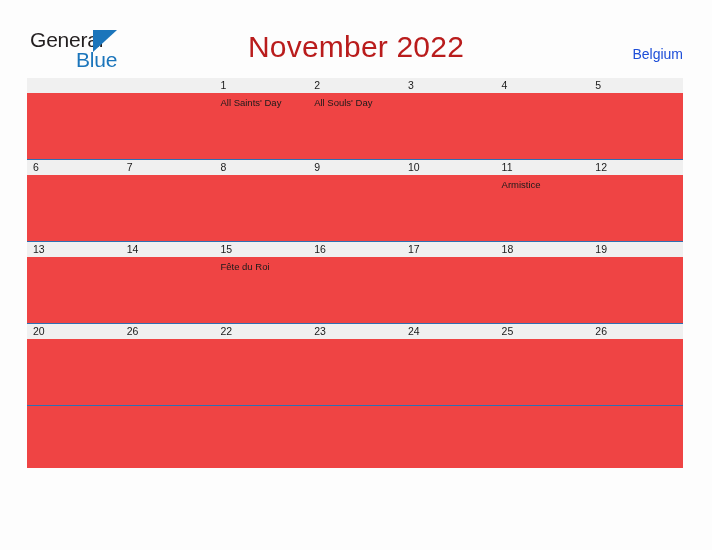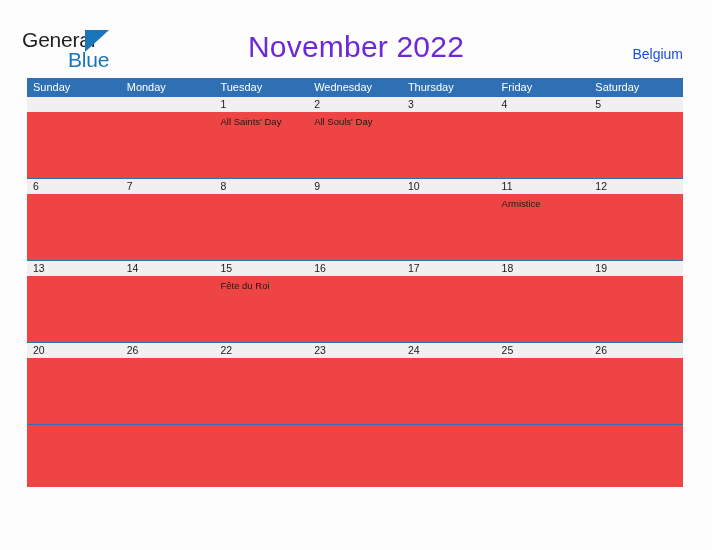--- a/index.html
+++ b/index.html
@@ -26,21 +26,21 @@
   .header {
     position: absolute;
     left: 0;
     top: 0;
     width: 712px;
     height: 76px;
   }
 
   .logo {
     position: absolute;
-    left: 22px;
+    left: 30px;
     top: 28px;
     width: 110px;
     height: 42px;
   }
   .logo-general {
     position: absolute;
     left: 0;
     top: 0;
     font-size: 21px;
     letter-spacing: -0.2px;
@@ -67,21 +67,21 @@
   }
 
   .title {
     position: absolute;
     left: 0;
     top: 30px;
     width: 712px;
     text-align: center;
     font-size: 30px;
     font-weight: 400;
-    color: #6d28d9;
+    color: #b91c1c;
     letter-spacing: 0.2px;
   }
 
   .country {
     position: absolute;
     right: 29px;
     top: 46px;
     font-size: 14px;
     color: #1d4ed8;
   }
@@ -167,29 +167,20 @@
     </div>
 
     <div class="title">November 2022</div>
 
     <div class="country">Belgium</div>
 
   </div>
 
   <div class="calendar">
 
-    <div class="weekdays">
-      <div class="weekday">Sunday</div>
-      <div class="weekday">Monday</div>
-      <div class="weekday">Tuesday</div>
-      <div class="weekday">Wednesday</div>
-      <div class="weekday">Thursday</div>
-      <div class="weekday">Friday</div>
-      <div class="weekday">Saturday</div>
-    </div>
 
     <div class="week">
       <div class="week-numbers">
         <div class="daynum"></div>
         <div class="daynum"></div>
         <div class="daynum">1</div>
         <div class="daynum">2</div>
         <div class="daynum">3</div>
         <div class="daynum">4</div>
         <div class="daynum">5</div>

